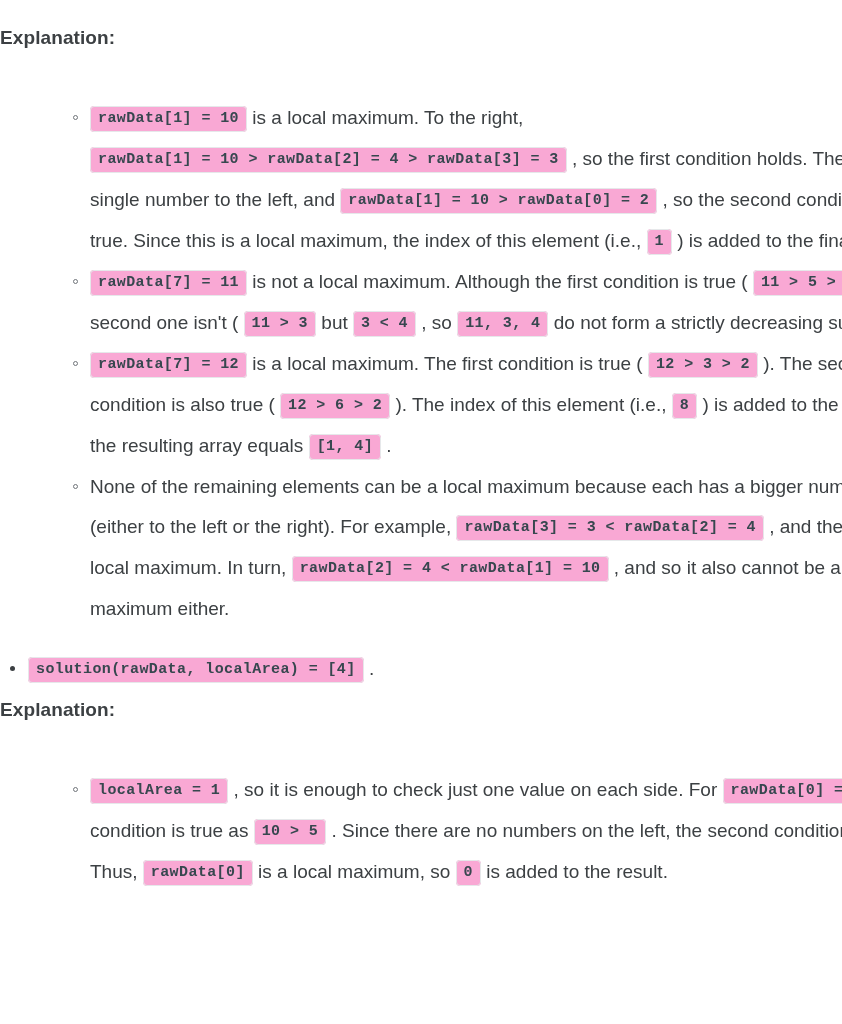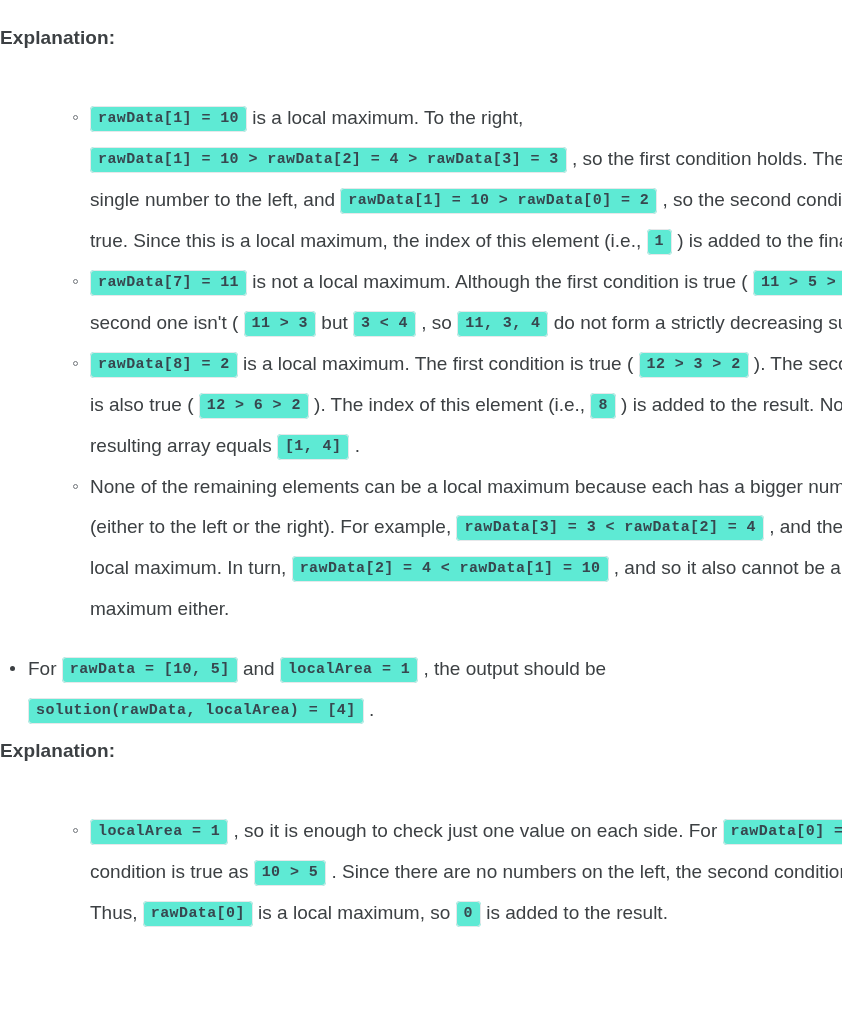--- a/index.html
+++ b/index.html
@@ -76,21 +76,21 @@
     box-sizing: border-box;
     background: transparent;
   }
 
   
   code.chip {
     font-family: "Liberation Mono", "DejaVu Sans Mono", monospace;
     font-size: 15px;
     font-weight: bold;
     color: #37474f;
-    background: #5eead4;
+    background: #f9a8d4;
     border: 1px solid #e6e8ea;
     border-radius: 4px;
     padding: 3px 7px 4px 7px;
     white-space: nowrap;
     letter-spacing: 0.4px;
     vertical-align: 2px;
     box-decoration-break: clone;
     -webkit-box-decoration-break: clone;
   }
 
@@ -119,34 +119,33 @@
     <li class="sub-item">
       <span class="circle"></span>
       <span><code class="chip">rawData[1] = 10</code> is a local maximum. To the right, <code class="chip">rawData[1] = 10 &gt; rawData[2] = 4 &gt; rawData[3] = 3</code> , so the first condition holds. There is just a single number to the left, and <code class="chip">rawData[1] = 10 &gt; rawData[0] = 2</code> , so the second condition is also true. Since this is a local maximum, the index of this element (i.e., <code class="chip">1</code> ) is added to the final result.</span>
     </li>
     <li class="sub-item">
       <span class="circle"></span>
       <span><code class="chip">rawData[7] = 11</code> is not a local maximum. Although the first condition is true ( <code class="chip">11 &gt; 5 &gt; 2</code> ), the second one isn't ( <code class="chip">11 &gt; 3</code> but <code class="chip">3 &lt; 4</code> , so <code class="chip">11, 3, 4</code> do not form a strictly decreasing subsequence).</span>
     </li>
     <li class="sub-item">
       <span class="circle"></span>
-      <span><code class="chip">rawData[8] = 2</code> is a local maximum. The first condition is true ( <code class="chip">12 &gt; 3 &gt; 2</code> ). The second condition is also true ( <code class="chip">12 &gt; 6 &gt; 2</code> ). The index of this element (i.e., <code class="chip">8</code> ) is added to the result. Now the resulting array equals <code class="chip">[1, 4]</code> .</span>
+      <span><code class="chip">rawData[7] = 12</code> is a local maximum. The first condition is true ( <code class="chip">12 &gt; 3 &gt; 2</code> ). The second condition is also true ( <code class="chip">12 &gt; 6 &gt; 2</code> ). The index of this element (i.e., <code class="chip">8</code> ) is added to the result. Now the resulting array equals <code class="chip">[1, 4]</code> .</span>
     </li>
     <li class="sub-item">
       <span class="circle"></span>
       <span>None of the remaining elements can be a local maximum because each has a bigger number next to it (either to the left or the right). For example, <code class="chip">rawData[3] = 3 &lt; rawData[2] = 4</code> , and therefore isn't a local maximum. In turn, <code class="chip">rawData[2] = 4 &lt; rawData[1] = 10</code> , and so it also cannot be a local maximum either.</span>
     </li>
   </ul>
 
   <div class="spacer-lg"></div>
 
   <ul>
     <li class="top-item">
       <span class="disc"></span>
-      <span>For <code class="chip">rawData = [10, 5]</code> and <code class="chip">localArea = 1</code> , the output should be</span>
     </li>
   </ul>
   <div class="indent-line">
     <span><code class="chip">solution(rawData, localArea) = [4]</code> .</span>
   </div>
 
   <h3 class="explanation">Explanation:</h3>
 
   <div class="spacer-md"></div>
 

